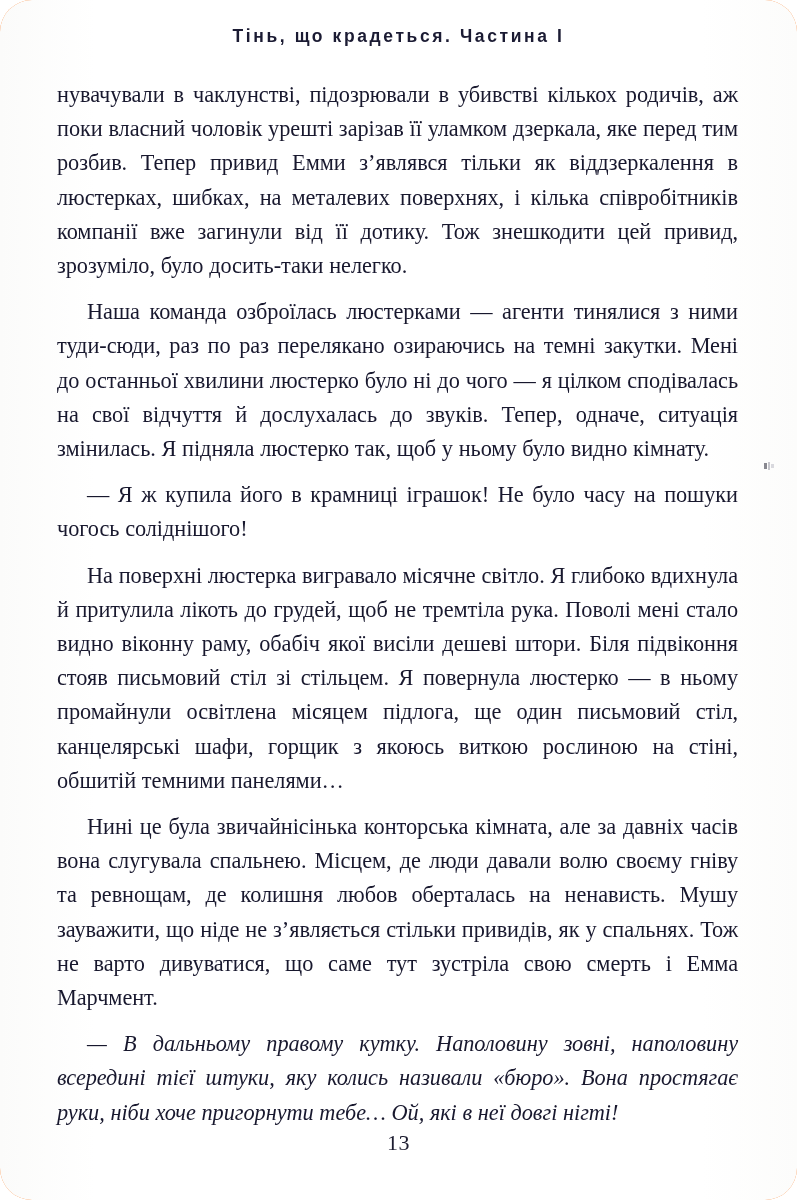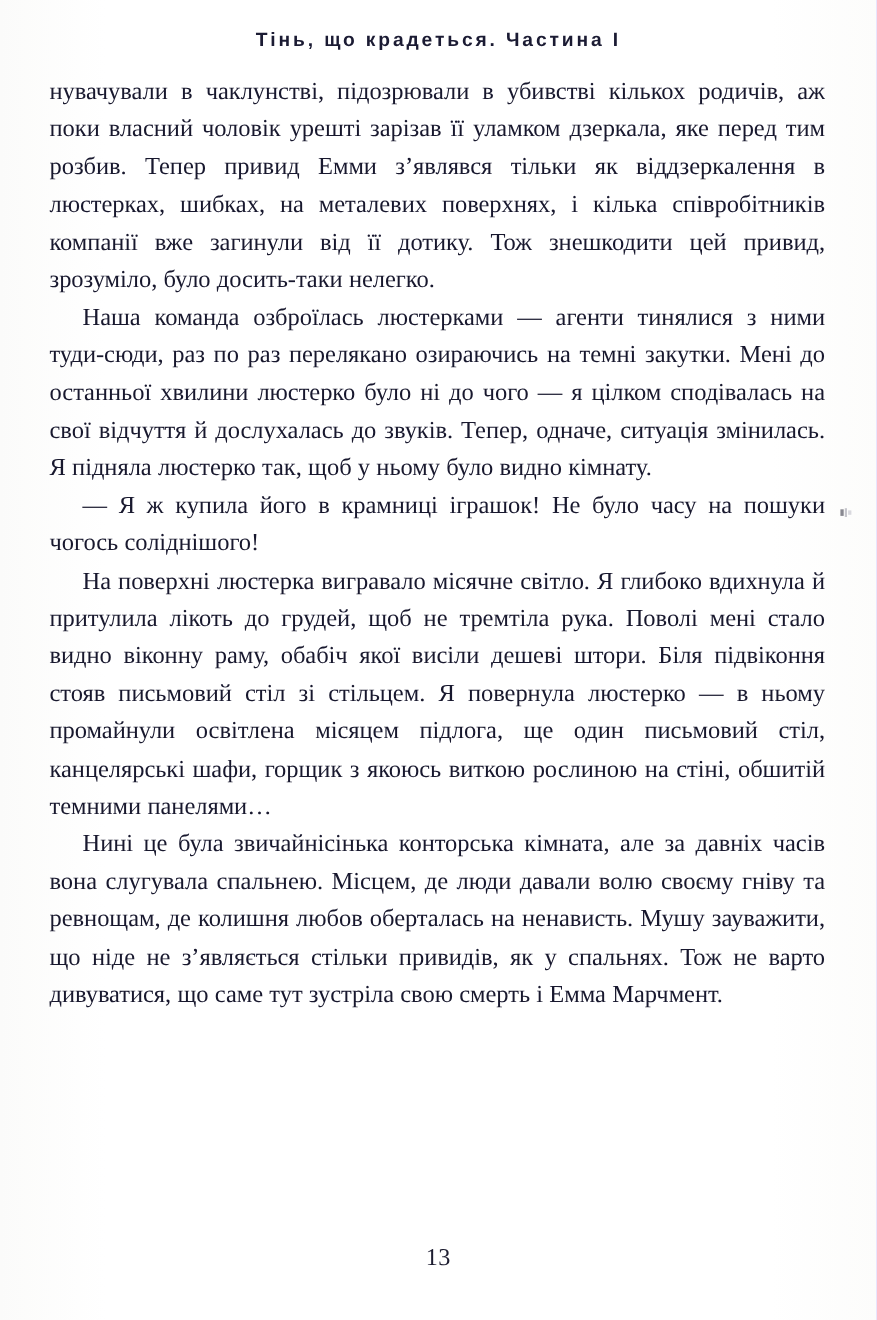--- a/index.html
+++ b/index.html
@@ -6,25 +6,26 @@
   html, body {
     margin: 0;
     padding: 0;
     background: #ffffff;
   }
 
   .page {
     position: relative;
     width: 797px;
     height: 1200px;
-    background: #c4b5fd;
+    background: #f97316;
     overflow: hidden;
     font-family: "Liberation Serif", "DejaVu Serif", serif;
     color: #18182e;
     box-sizing: border-box;
+    border-radius: 32px;
   }
 
   
   .paper-tint {
     position: absolute;
     inset: 0;
     background:
       linear-gradient(90deg, #fbfbfa 0%, #ffffff 12%, #ffffff 88%, #fcfcfb 100%);
     pointer-events: none;
   }
@@ -46,21 +47,21 @@
 
   
   .text-block {
     position: absolute;
     top: 66px;
     left: 45px;
     width: 705px;
   }
 
   p.para {
-    margin: 0;
+    margin: 12px;
     font-size: 22.3px;
     line-height: 34.2px;
     text-align: justify;
     text-indent: 30px;
     letter-spacing: -0.05px;
     word-spacing: 0.2px;
     -webkit-hyphens: none;
     hyphens: none;
   }
 
@@ -127,20 +128,21 @@
     <p class="para">Наша команда озброїлась люстерками — агенти тинялися з ними туди-сюди, раз по раз перелякано озираючись на темні закутки. Мені до останньої хвилини люстерко було ні до чого — я цілком сподівалась на свої відчуття й дослухалась до звуків. Тепер, одначе, ситуація змінилась. Я підняла люстерко так, щоб у ньому було видно кімнату.</p>
 
 
     <p class="para">— Я ж купила його в крамниці іграшок! Не було часу на пошуки чогось соліднішого!</p>
 
     <p class="para">На поверхні люстерка вигравало місячне світло. Я глибоко вдихнула й притулила лікоть до грудей, щоб не тремтіла рука. Поволі мені стало видно віконну раму, обабіч якої висіли дешеві штори. Біля підвіконня стояв письмовий стіл зі стільцем. Я повернула люстерко — в ньому промайнули освітлена місяцем підлога, ще один письмовий стіл, канцелярські шафи, горщик з якоюсь виткою рослиною на стіні, обшитій темними панелями…</p>
 
     <p class="para">Нині це була звичайнісінька конторська кімната, але за давніх часів вона слугувала спальнею. Місцем, де люди давали волю своєму гніву та ревнощам, де колишня любов оберталась на ненависть. Мушу зауважити, що ніде не з’являється стільки привидів, як у спальнях. Тож не варто дивуватися, що саме тут зустріла свою смерть і Емма Марчмент.</p>
 
 
+    <p class="para italic">— В дальньому правому кутку. Наполовину зовні, наполовину всередині тієї штуки, яку колись називали «бюро». Вона простягає руки, ніби хоче пригорнути тебе… Ой, які в неї довгі нігті!</p>
 
   </div>
 
   <div class="scan-speck">
     <i></i>
       <i></i>
       <i></i>
   </div>
 
   <div class="folio">13</div>

